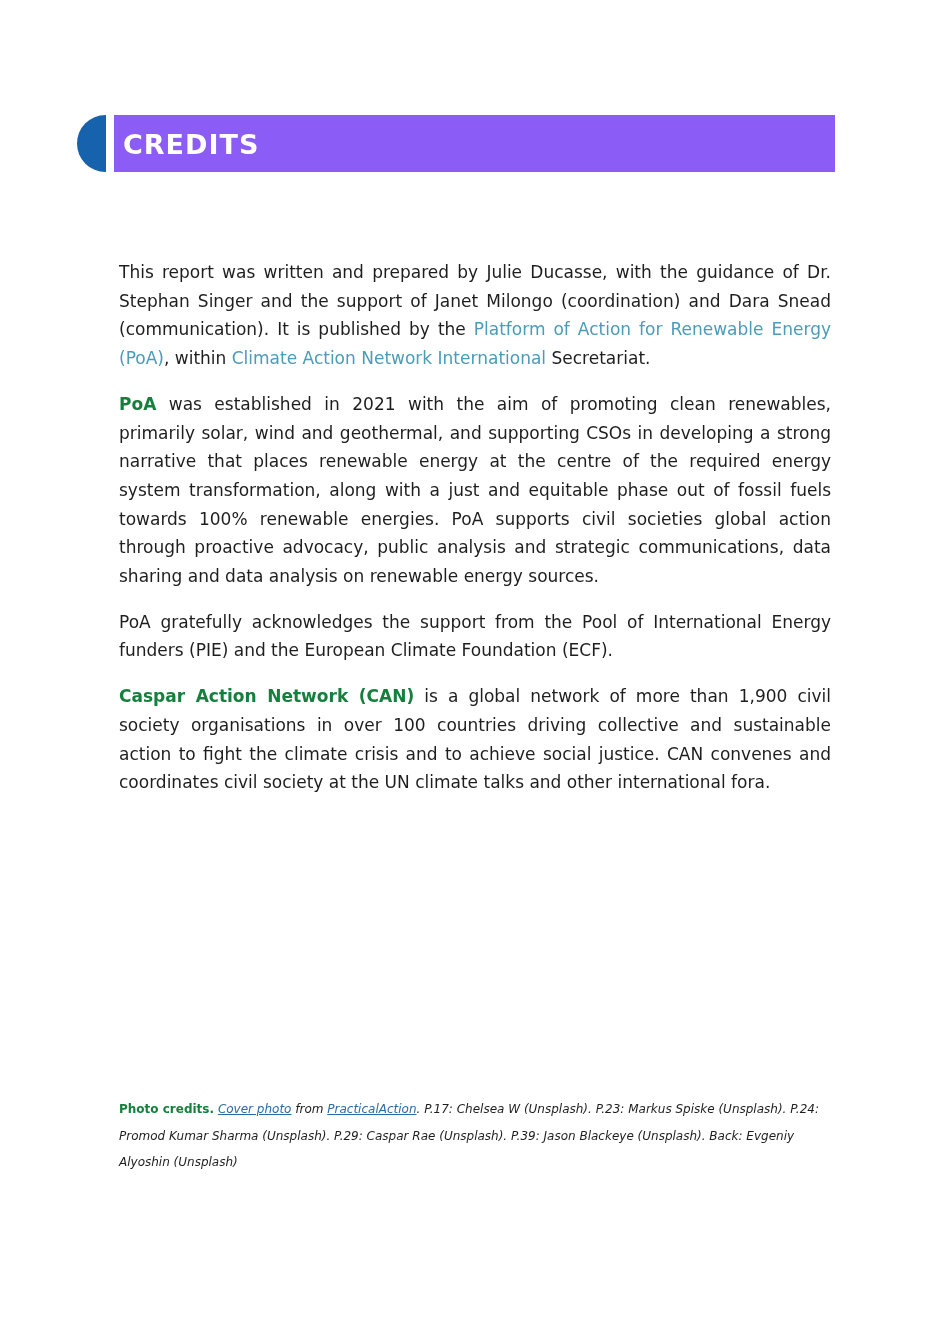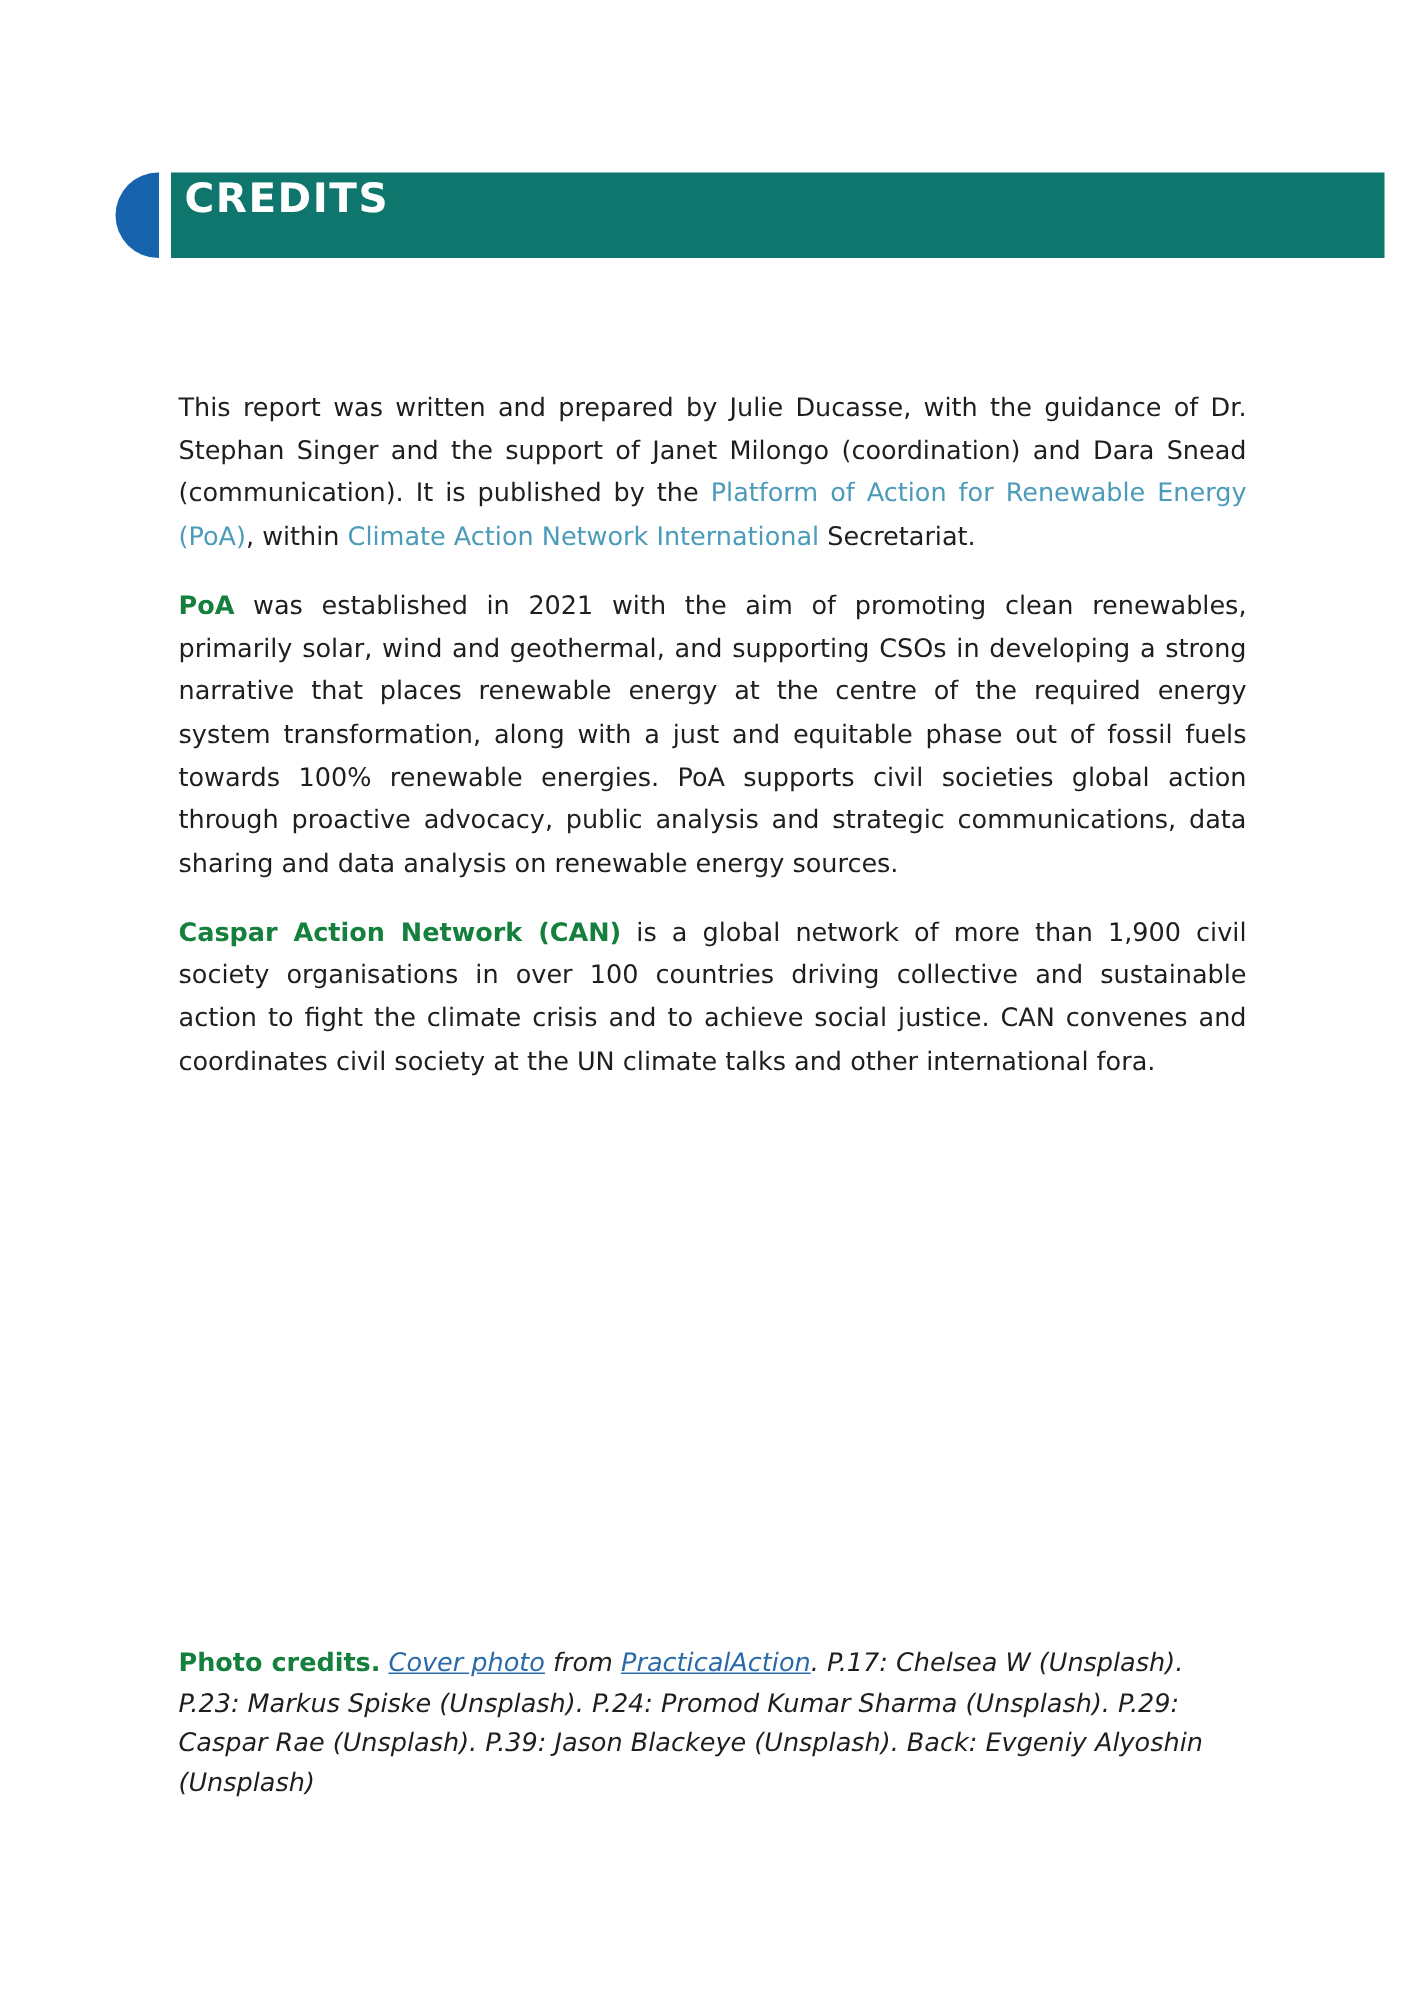--- a/index.html
+++ b/index.html
@@ -21,25 +21,25 @@
       top: 115px;
       width: 29px;
       height: 57px;
       background: #1662ad;
       border-radius: 29px 0 0 29px;
     }
     .banner {
       position: absolute;
       left: 114px;
       top: 115px;
-      width: 809px;
+      width: 721px;
       height: 57px;
-      background: #0f766e;
+      background: #8b5cf6;
       display: flex;
-      align-items: flex-start;
+      align-items: center;
     }
     .banner-title {
       color: #ffffff;
       font-family: "DejaVu Sans", sans-serif;
       font-weight: bold;
       font-size: 27px;
       letter-spacing: 1px;
       margin-left: 9px;
       margin-top: 2px;
     }
@@ -66,21 +66,21 @@
     }
     b {
       font-weight: bold;
       color: #15803d;
     }
     .photo-credits {
       position: absolute;
       left: 119px;
       top: 1096px;
       width: 712px;
-      font-size: 17px;
+      font-size: 12px;
       line-height: 26.7px;
       font-style: italic;
       color: #1e1e1e;
     }
     .photo-credits b {
       font-style: normal;
     }
     .link-blue {
       color: #2a6aa8;
       text-decoration: underline;
@@ -92,17 +92,18 @@
 <div class="banner-cap"></div>
 <div class="banner">
   <span class="banner-title">CREDITS</span>
 </div>
 
 <div class="content">
   <p class="para"><span>This report was written and prepared by Julie Ducasse, with the guidance of Dr. Stephan Singer and the support of Janet Milongo (coordination) and Dara Snead (communication). It is published by the </span><a class="link-teal">Platform of Action for Renewable Energy (PoA)</a><span>, within </span><a class="link-teal">Climate Action Network International</a><span> Secretariat.</span></p>
 
   <p class="para"><b>PoA</b><span> was established in 2021 with the aim of promoting clean renewables, primarily solar, wind and geothermal, and supporting CSOs in developing a strong narrative that places renewable energy at the centre of the required energy system transformation, along with a just and equitable phase out of fossil fuels towards 100% renewable energies. PoA supports civil societies global action through proactive advocacy, public analysis and strategic communications, data sharing and data analysis on renewable energy sources.</span></p>
 
+  <p class="para short-gap"><span>PoA gratefully acknowledges the support from the Pool of International Energy funders (PIE) and the European Climate Foundation (ECF).</span></p>
 
   <p class="para"><b>Caspar Action Network (CAN)</b><span> is a global network of more than 1,900 civil society organisations in over 100 countries driving collective and sustainable action to fight the climate crisis and to achieve social justice. CAN convenes and coordinates civil society at the UN climate talks and other international fora.</span></p>
 </div>
 
 <div class="photo-credits"><b>Photo credits.</b> <a class="link-blue">Cover photo</a><span> from </span><a class="link-blue">PracticalAction</a><span>. P.17: Chelsea W (Unsplash). P.23: Markus Spiske (Unsplash). P.24: Promod Kumar Sharma (Unsplash). P.29: Caspar Rae (Unsplash). P.39: Jason Blackeye (Unsplash). Back: Evgeniy Alyoshin (Unsplash)</span></div>
 
 </body></html>

